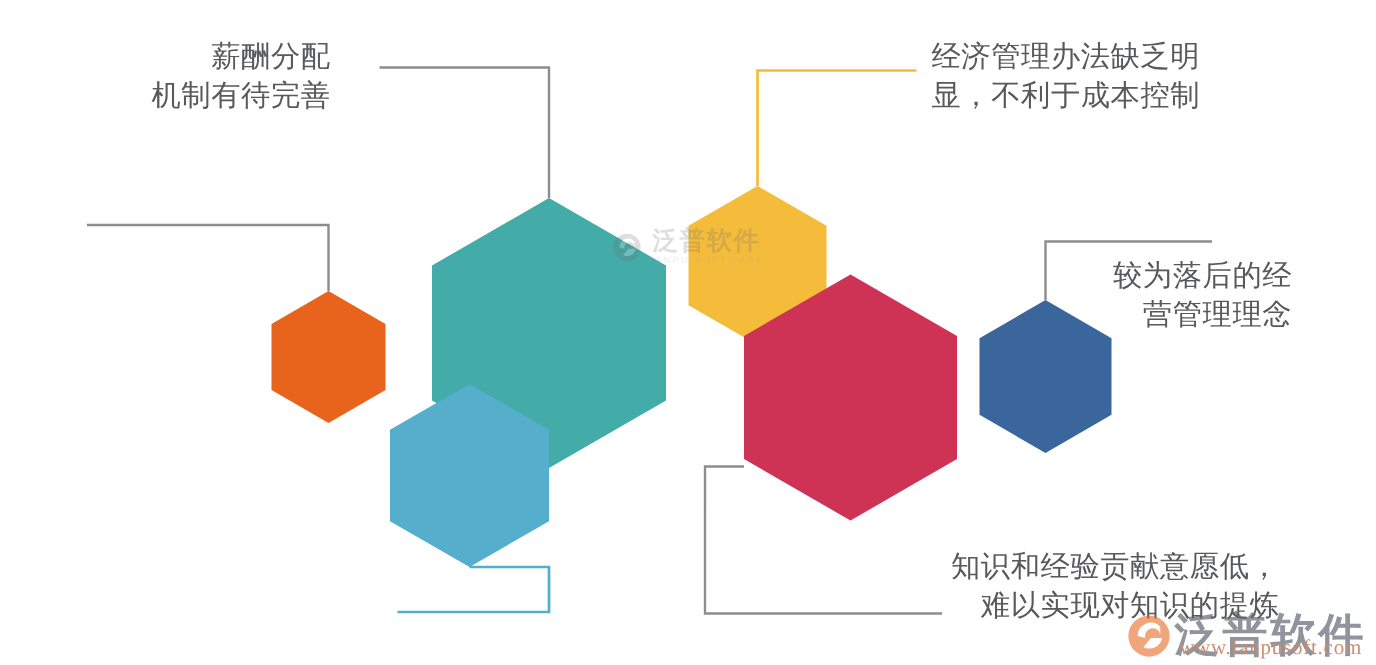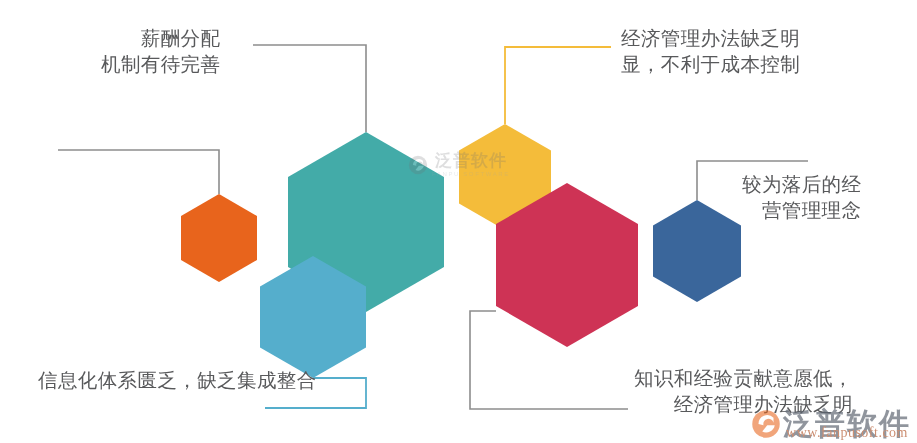--- a/index.html
+++ b/index.html
@@ -132,24 +132,23 @@
   <div class="callout left" id="label-salary">薪酬分配
 机制有待完善</div>
 
 
   <div class="callout left" id="label-concept">较为落后的经
 营管理理念</div>
 
   <div class="callout left" id="label-economic">经济管理办法缺乏明
 显，不利于成本控制</div>
 
-  <div class="callout left" id="label-information">信息化体系匮乏，缺乏集成整合</div>
 
   <div class="callout left" id="label-knowledge">知识和经验贡献意愿低，
-经济管理办法缺乏明</div>
+难以实现对知识的提炼</div>
 
   <div class="watermark" id="watermark-center">
     <svg width="20" height="20" viewBox="0 0 24 24">
       <circle cx="12" cy="12" r="11" fill="#6d6e71"></circle>
       <path d="M6 12 A7 7 0 0 1 18 7 L18 11 A4 4 0 0 0 10 13 Z" fill="#ffffff"></path>
       <path d="M13 13 L19 13 A7 7 0 0 1 9 18 Z" fill="#ffffff"></path>
     </svg>
     <div>
       <div class="wm-text-cn">泛普软件</div>
       <div class="wm-text-en">FANPU SOFTWARE</div>

